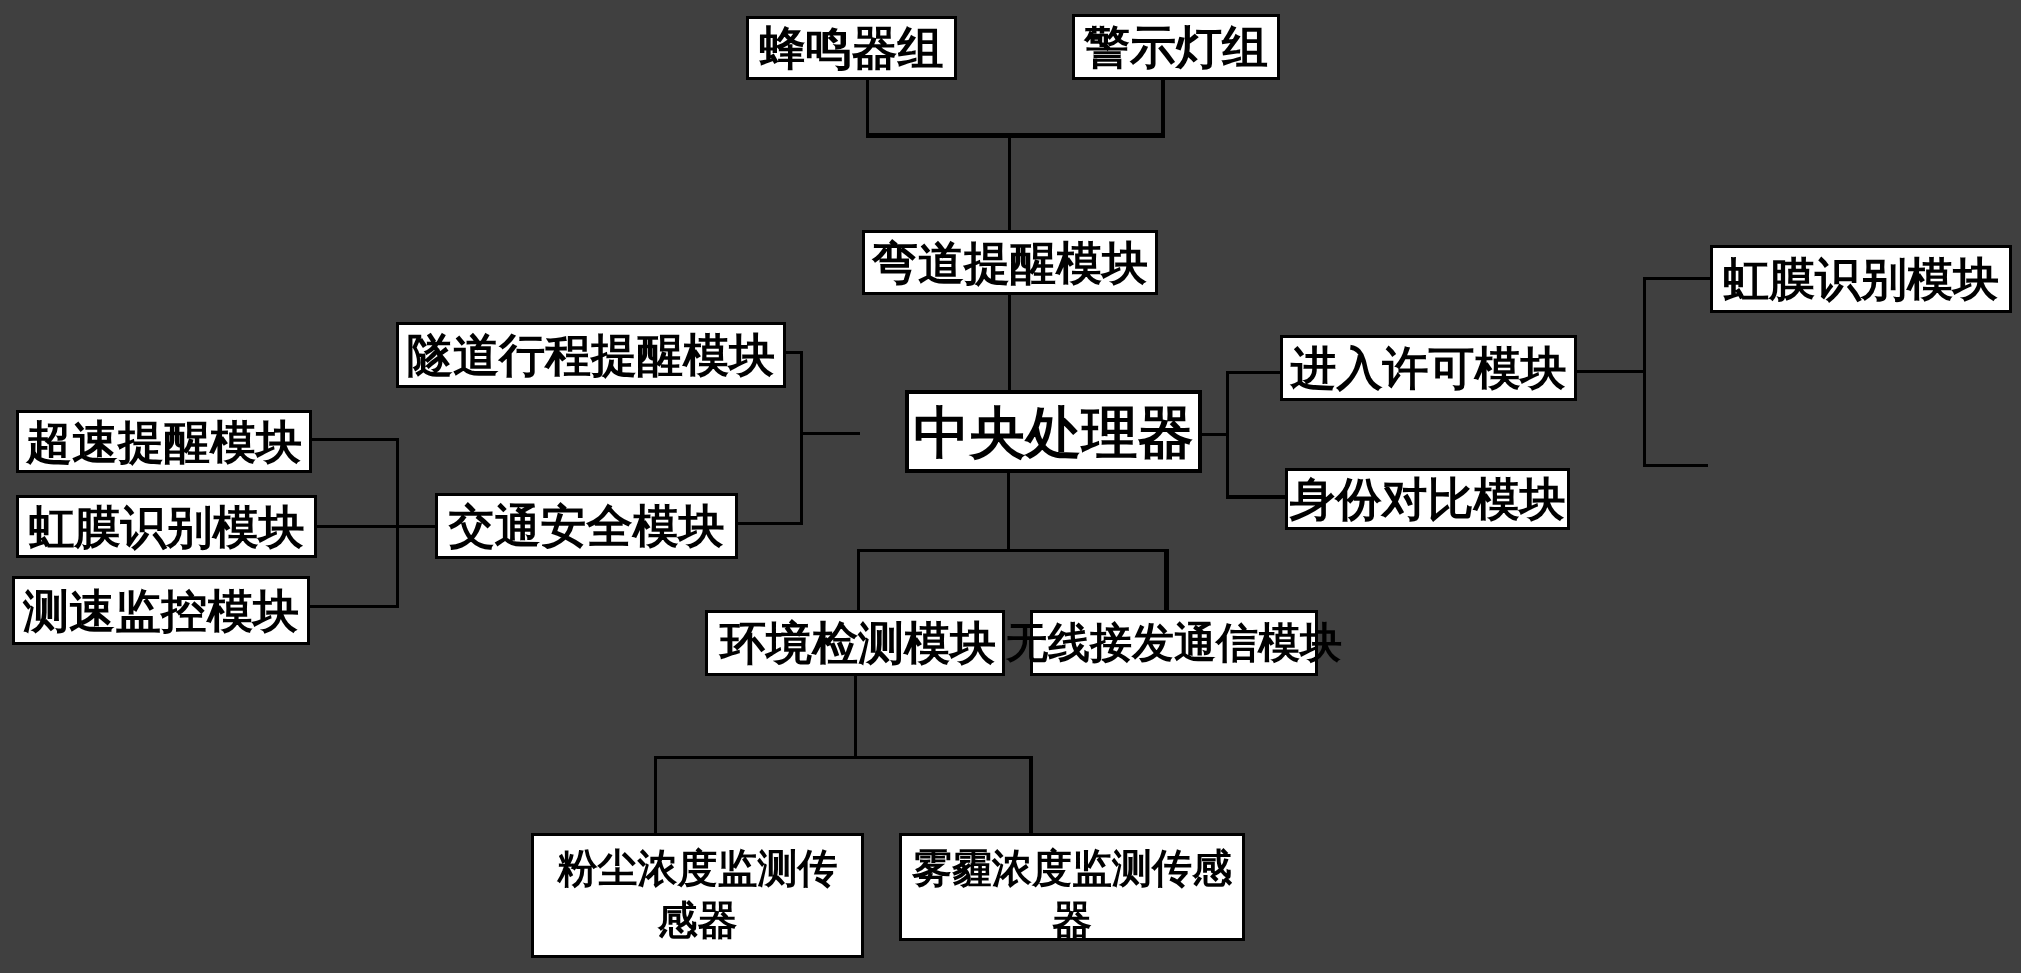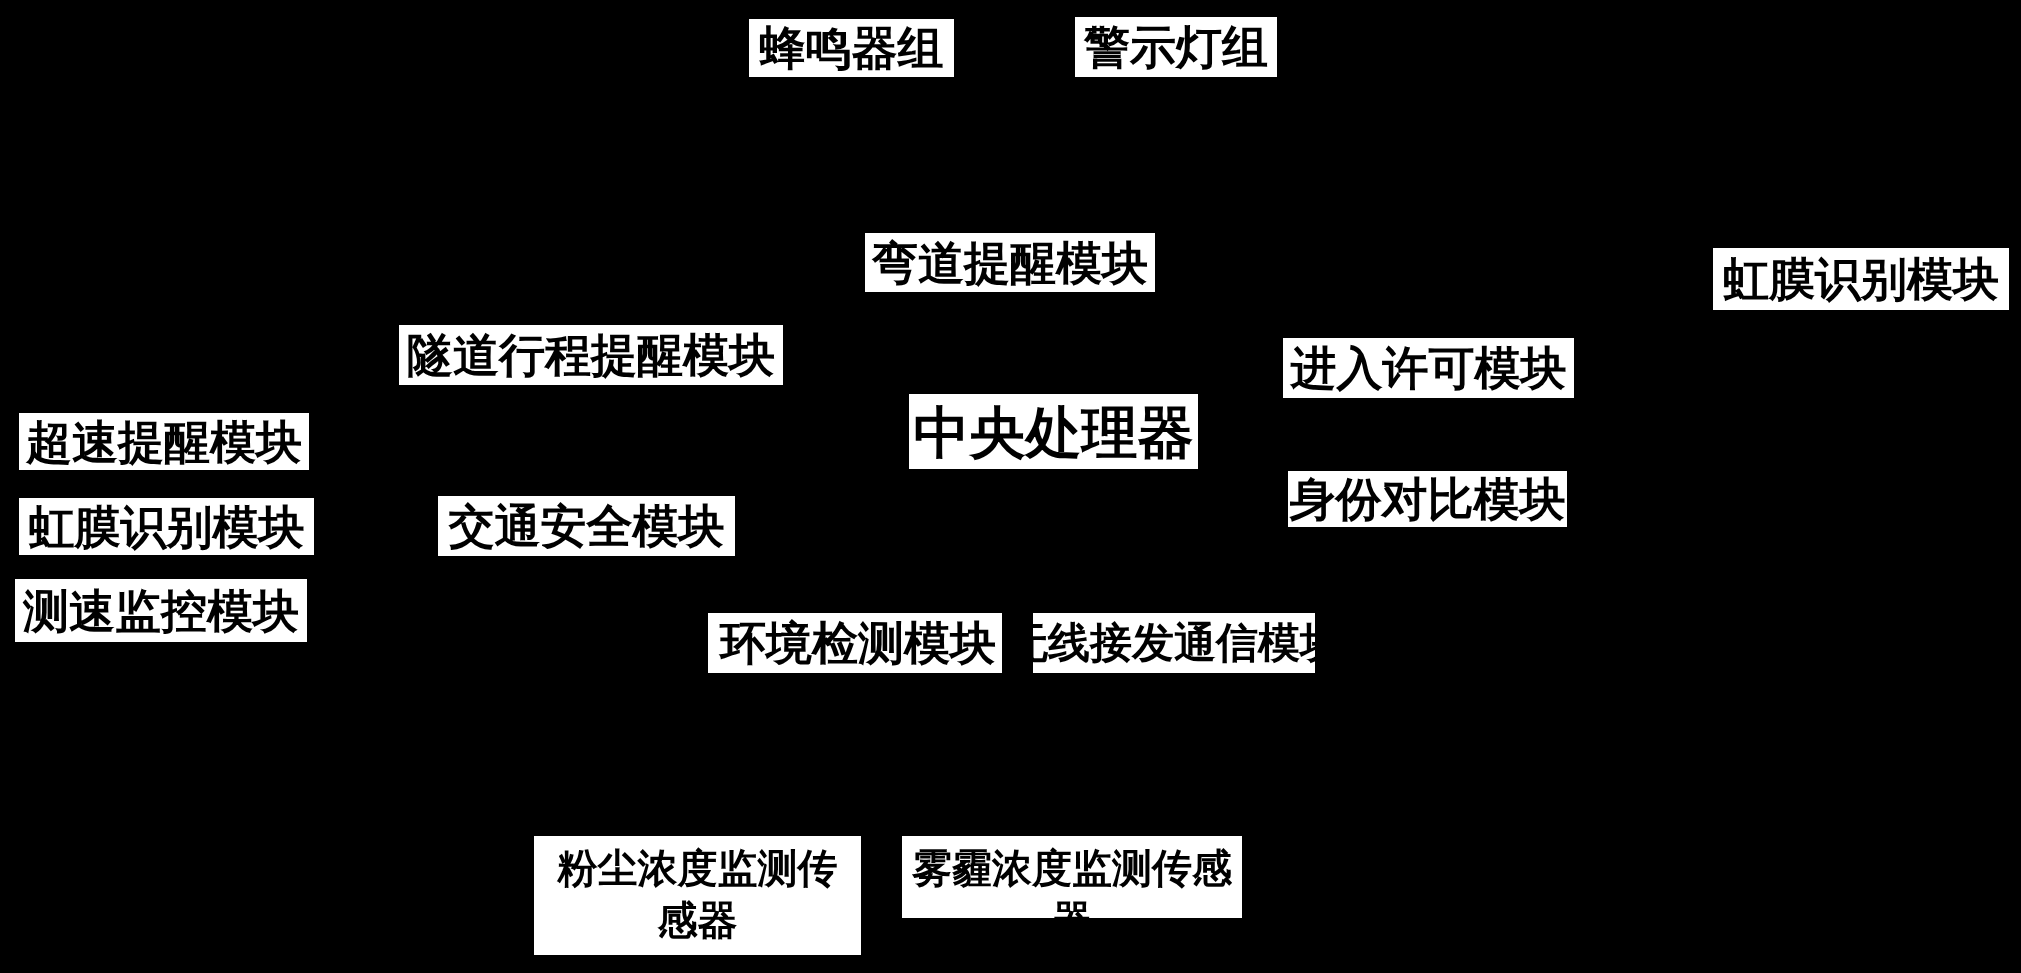--- a/index.html
+++ b/index.html
@@ -4,21 +4,21 @@
 <style>
   html, body {
     margin: 0;
     padding: 0;
     background: #ffffff;
   }
   #diagram {
     position: relative;
     width: 2021px;
     height: 973px;
-    background: #000000;
+    background: #404040;
     font-family: "DejaVu Serif", "Liberation Serif", serif;
     color: #000000;
     overflow: hidden;
   }
   .node {
     position: absolute;
     box-sizing: border-box;
     border: 3px solid #000000;
     background: #ffffff;
     display: flex;
@@ -103,15 +103,15 @@
   <div class="node" style="left:16px;   top:410px; width:296px; height:63px;">超速提醒模块</div>
   <div class="node" style="left:16px;   top:495px; width:301px; height:63px;">虹膜识别模块</div>
   <div class="node" style="left:12px;   top:576px; width:298px; height:69px;">测速监控模块</div>
   <div class="node" style="left:435px;  top:493px; width:303px; height:66px;">交通安全模块</div>
   <div class="node" style="left:1280px; top:335px; width:297px; height:66px;">进入许可模块</div>
   <div class="node" style="left:1285px; top:468px; width:285px; height:62px;">身份对比模块</div>
   <div class="node" style="left:1710px; top:245px; width:302px; height:68px;">虹膜识别模块</div>
   <div class="node" style="left:705px;  top:610px; width:300px; height:66px;padding-left:6px;">环境检测模块</div>
   <div class="node small" style="left:1030px; top:610px; width:288px; height:66px;">无线接发通信模块</div>
   <div class="node wrap" style="left:502px;  top:833px; width:333px; height:125px;">粉尘浓度监测传感器</div>
-  <div class="node wrap" style="left:870px;  top:833px; width:346px; height:88px;">雾霾浓度监测传感器</div>
+  <div class="node wrap" style="left:870px;  top:833px; width:346px; height:108px;">雾霾浓度监测传感器</div>
 
 </div>
 
 </body></html>

